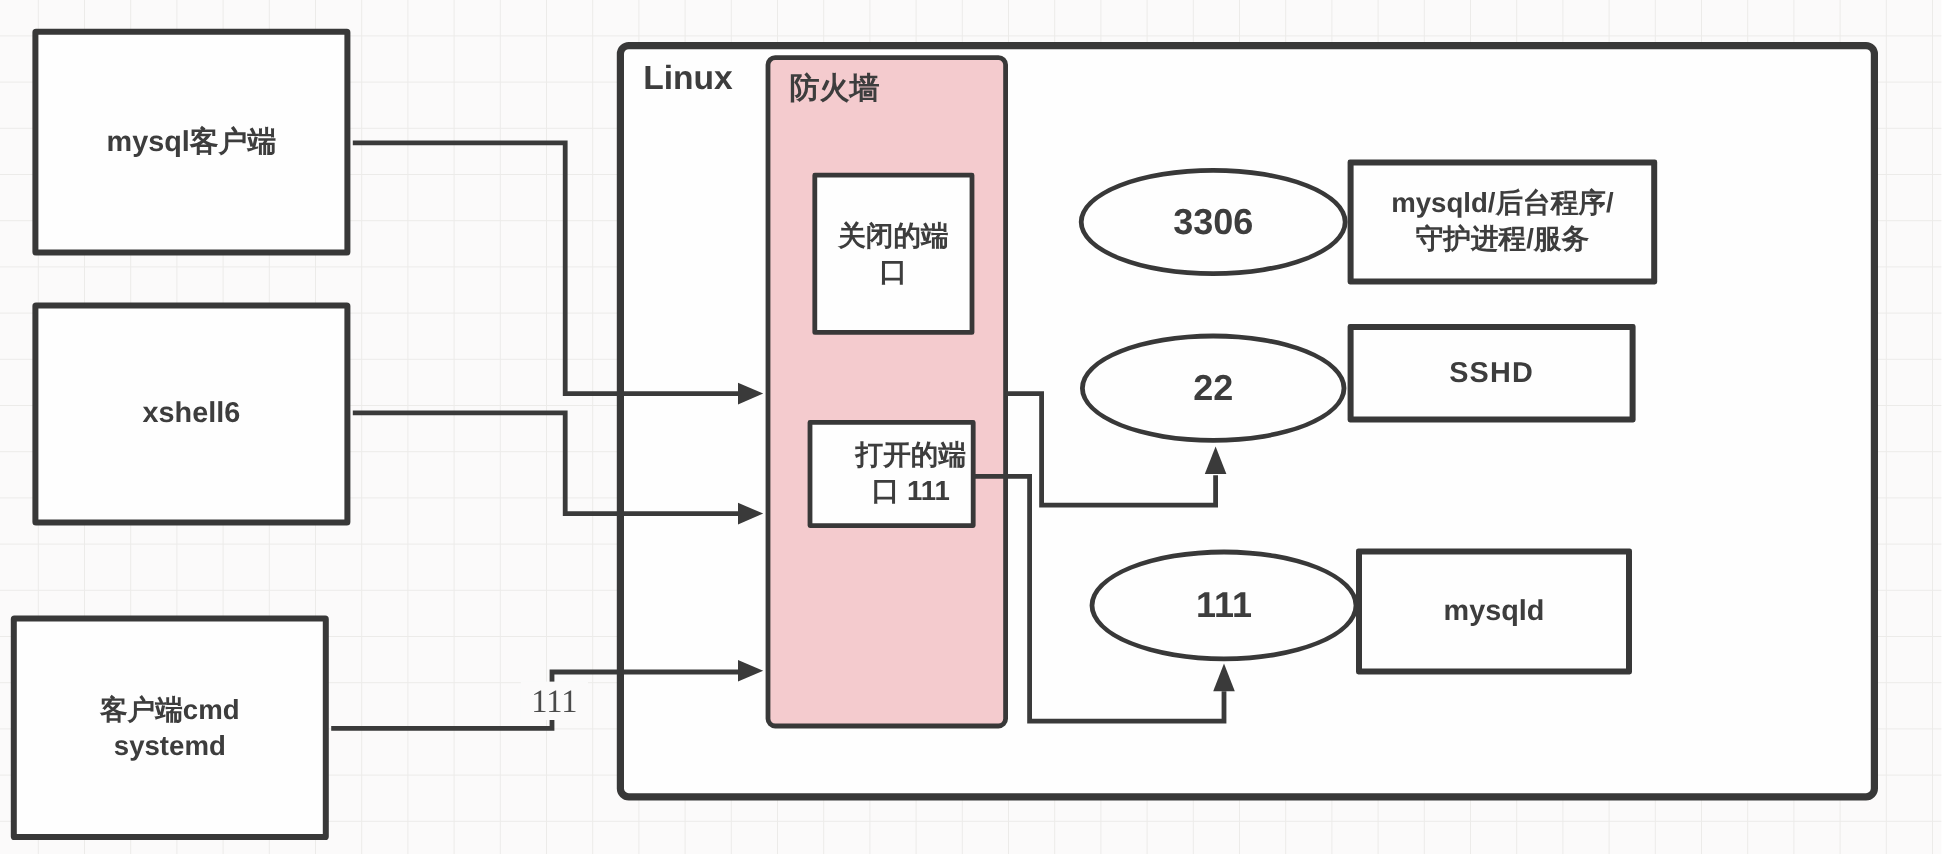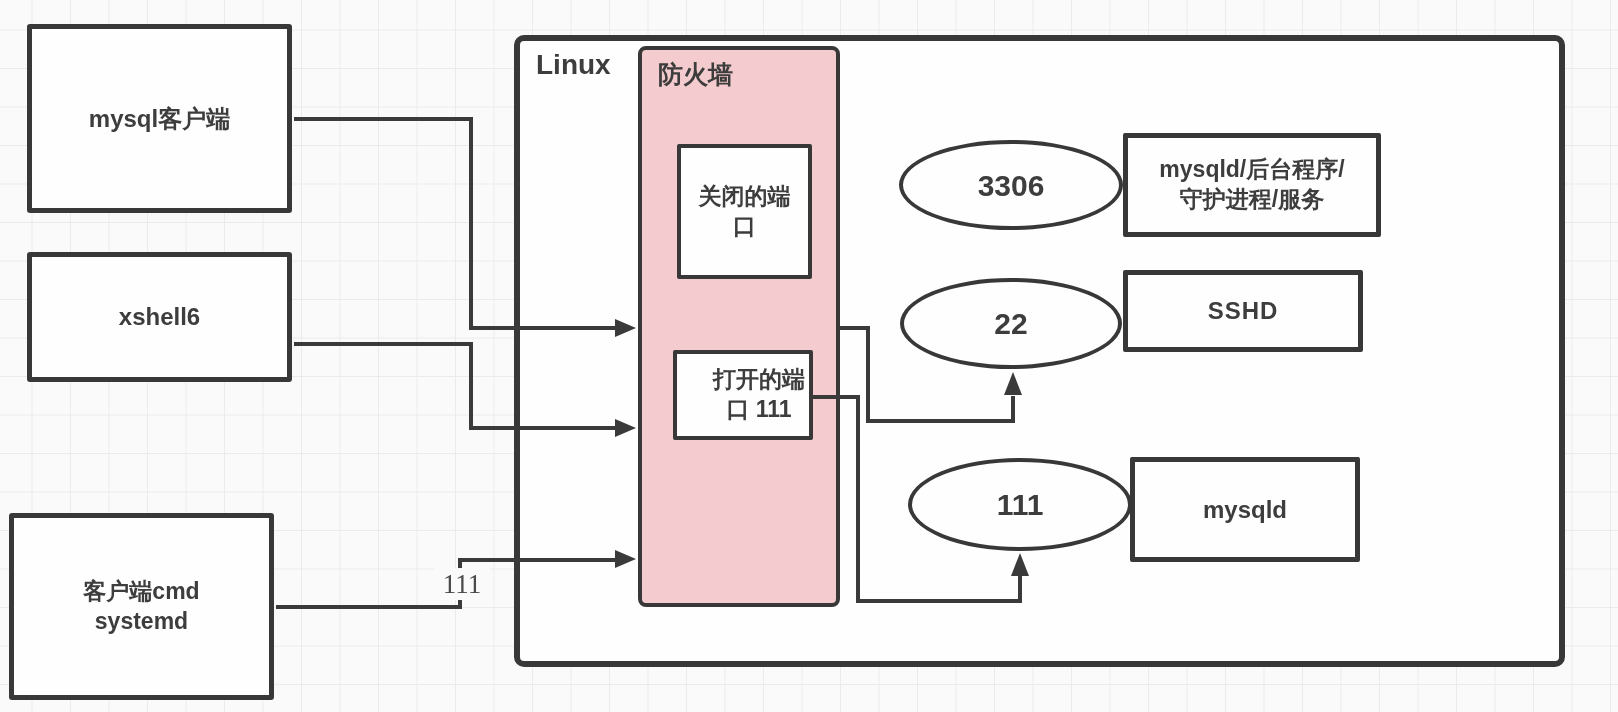--- a/index.html
+++ b/index.html
@@ -24,21 +24,21 @@
     display:flex;
     align-items:center;
     justify-content:center;
     text-align:center;
     font-weight:bold;
     line-height:1.3;
   }
   .prewrap{white-space:pre-line;}
   .client{border-radius:3px;font-size:24px;}
   .n-mysql {left:27px; top:24px; width:265px;height:189px;}
-  .n-xshell{left:27px; top:252px;width:265px;height:130px;}
+  .n-xshell{left:27px; top:252px;width:265px;height:186px;}
   .n-telnet{left:9px;  top:513px;width:265px;height:187px;font-size:23px;}
   .n-linux{
     left:514px;top:35px;width:1051px;height:632px;
     border-radius:10px;border-width:6px;
     align-items:flex-start;justify-content:flex-start;
   }
   .linux-title{margin:6px 4px 0 16px;font-size:28px;font-weight:bold;}
   .n-firewall{
     left:638px;top:46px;width:202px;height:561px;
     border-radius:8px;border-width:4px;

